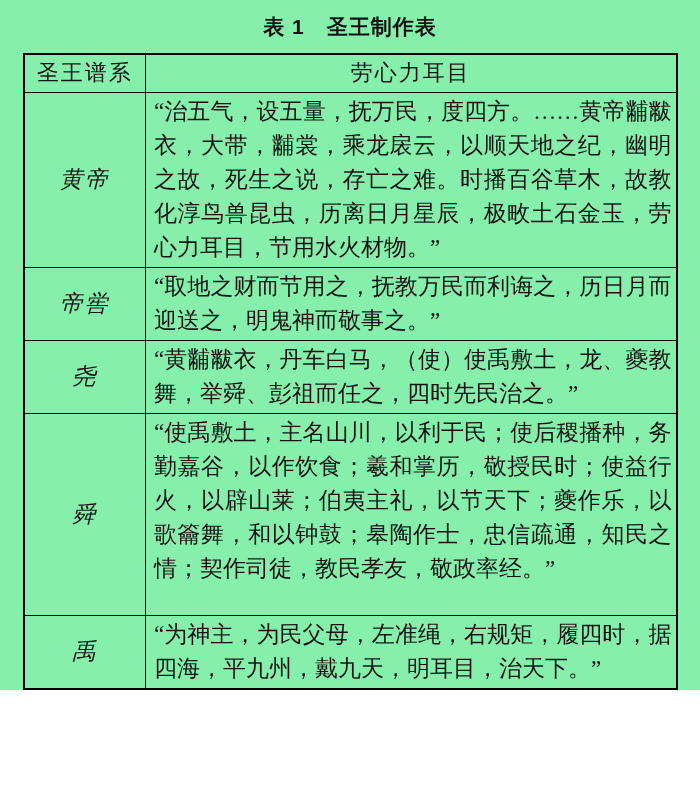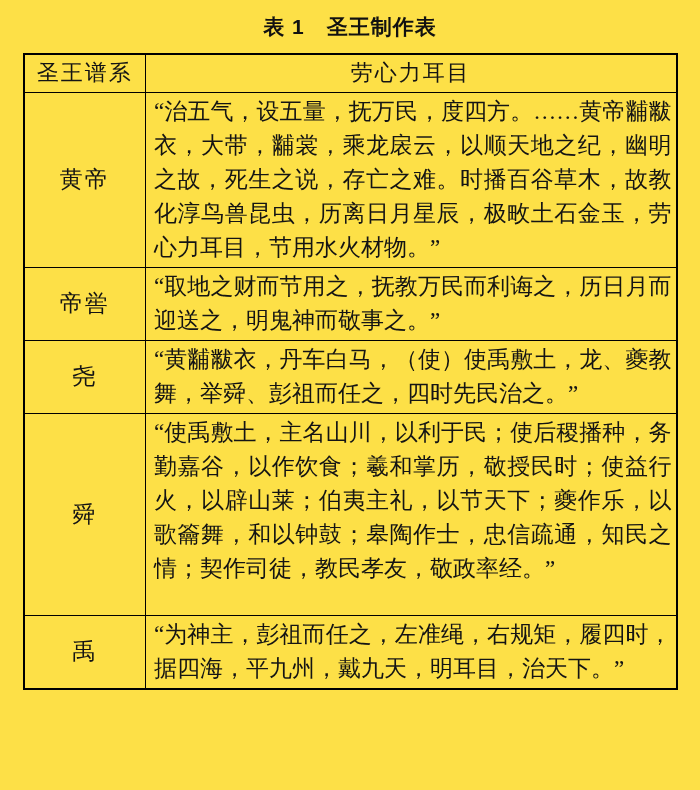--- a/index.html
+++ b/index.html
@@ -3,23 +3,23 @@
 <meta charset="utf-8">
 <style>
   html, body {
     margin: 0;
     padding: 0;
     background: #ffffff;
   }
   .page {
     position: relative;
     width: 700px;
-    height: 790px;
+    height: 690px;
     box-sizing: border-box;
-    background: #fde047;
+    background: #86efac;
     color: #161616;
     overflow: hidden;
   }
   .title {
     margin: 0;
     padding-top: 13px;
     text-align: center;
     font-family: "Liberation Sans", sans-serif;
     font-weight: 700;
     font-size: 21px;
@@ -50,20 +50,21 @@
     padding: 0;
     color: #141414;
   }
   td.king-cell {
     text-align: center;
     vertical-align: middle;
     font-size: 23px;
     letter-spacing: 2px;
     padding: 0;
     color: #141414;
+    font-style: italic;
   }
   td.content-cell {
     font-size: 23px;
     line-height: 34px;
     padding: 2px 4px 2px 8px;
     text-align: justify;
     vertical-align: top;
     color: #141414;
   }
   td.h-tall5 { height: 172px; }
@@ -100,18 +101,18 @@
       <tr>
         <td class="king-cell">尧</td>
         <td class="content-cell h-two">“黄黼黻衣，丹车白马，（使）使禹敷土，龙、夔教舞，举舜、彭祖而任之，四时先民治之。”</td>
       </tr>
       <tr>
         <td class="king-cell">舜</td>
         <td class="content-cell h-tall6">“使禹敷土，主名山川，以利于民；使后稷播种，务勤嘉谷，以作饮食；羲和掌历，敬授民时；使益行火，以辟山莱；伯夷主礼，以节天下；夔作乐，以歌籥舞，和以钟鼓；皋陶作士，忠信疏通，知民之情；契作司徒，教民孝友，敬政率经。”</td>
       </tr>
       <tr>
         <td class="king-cell">禹</td>
-        <td class="content-cell h-two">“为神主，彭祖而任之，左准绳，右规矩，履四时，据四海，平九州，戴九天，明耳目，治天下。”</td>
+        <td class="content-cell h-two">“为神主，为民父母，左准绳，右规矩，履四时，据四海，平九州，戴九天，明耳目，治天下。”</td>
       </tr>
     </tbody>
   </table>
 
 </div>
 
 </body></html>

